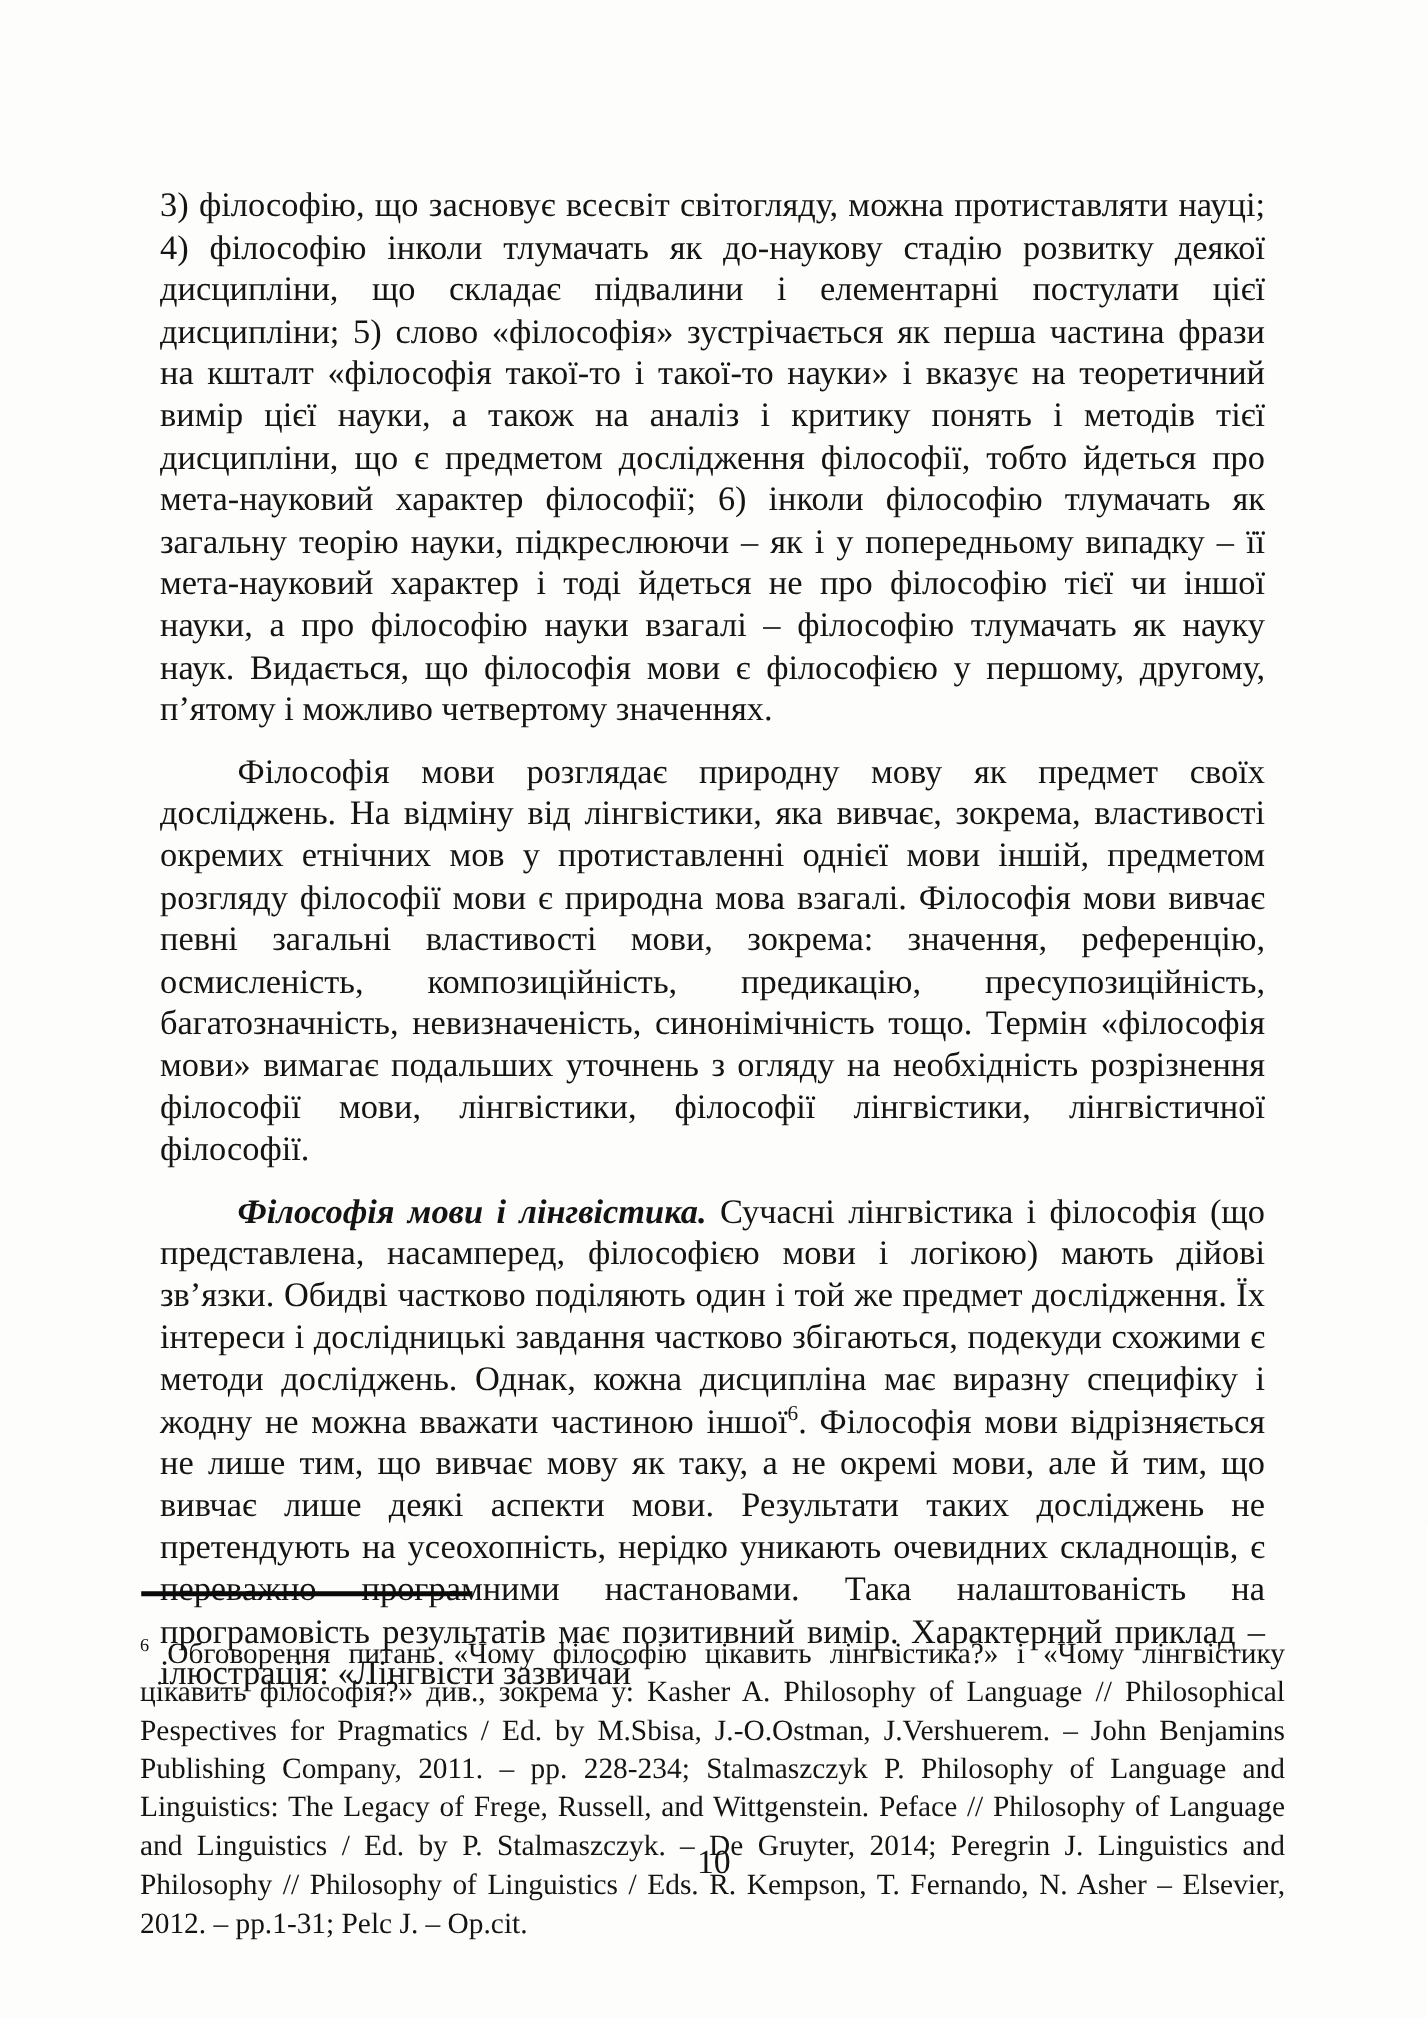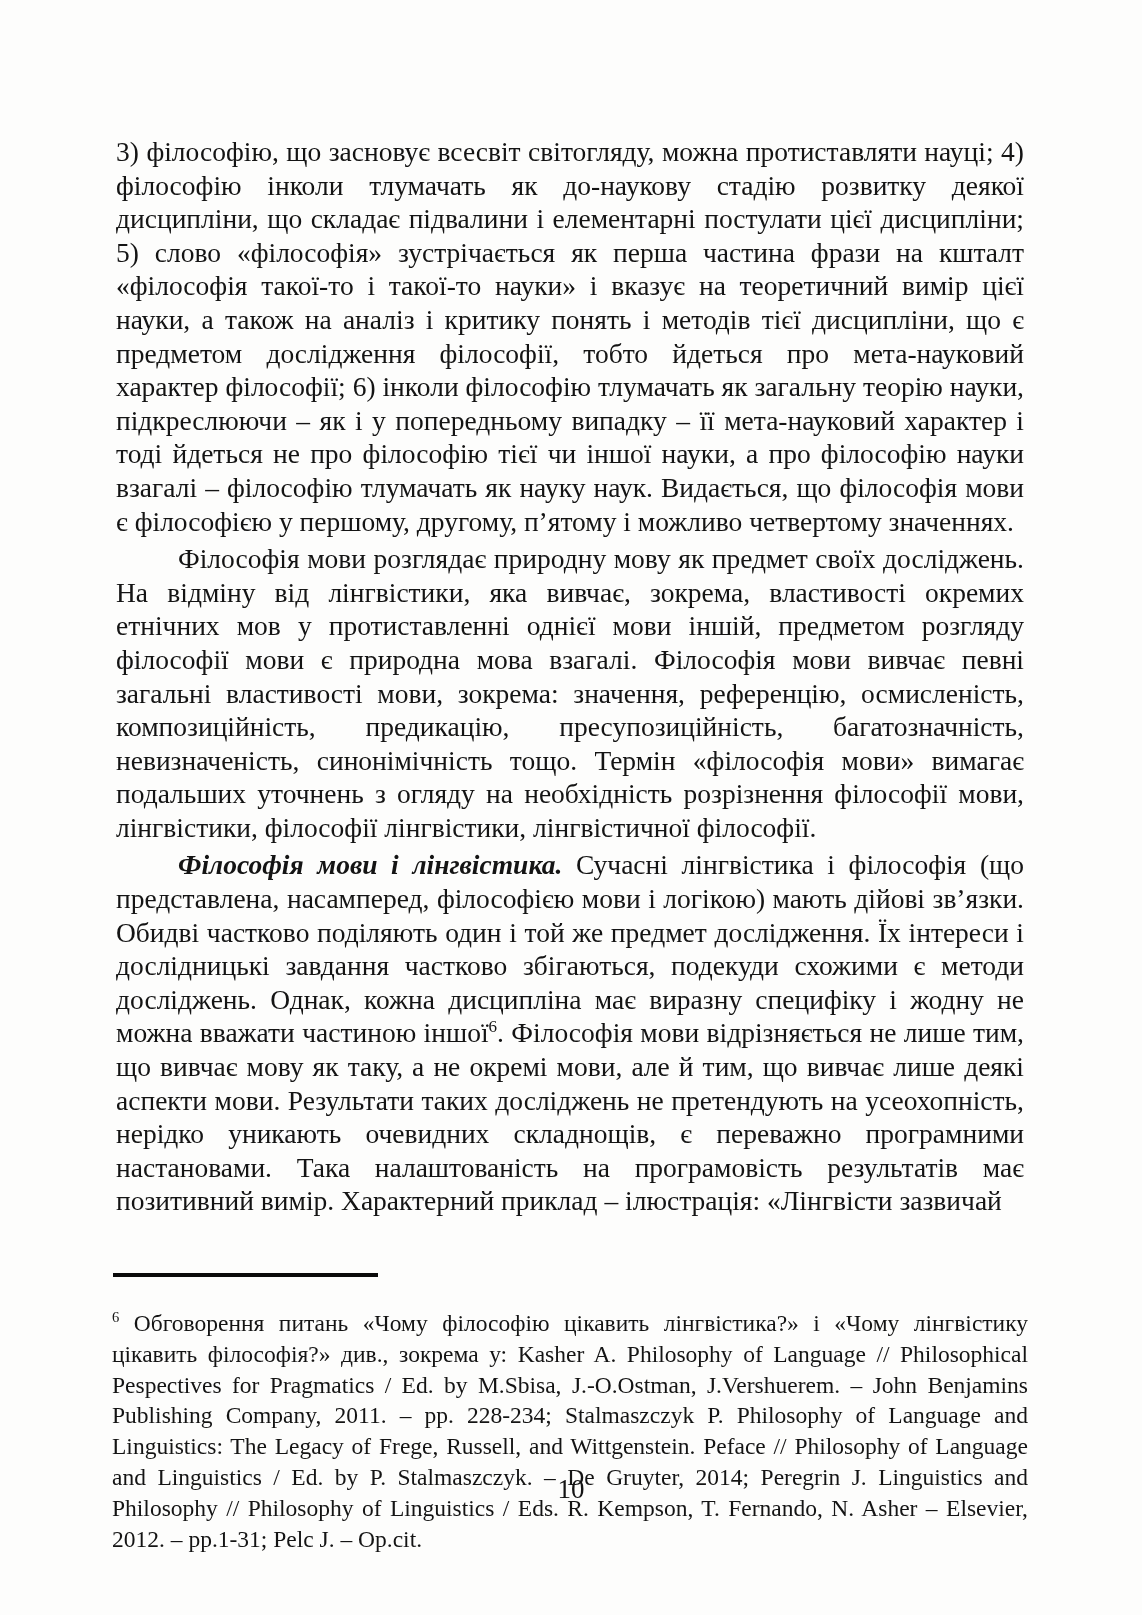--- a/index.html
+++ b/index.html
@@ -19,21 +19,21 @@
   .body-text {
     position: absolute;
     left: 112px;
     top: 131px;
     width: 916px;
     font-size: 27.5px;
     line-height: 33.6px;
     text-align: justify;
   }
   p.para {
-    margin: 4px;
+    margin: 16px;
     padding: 0;
   }
   p.para.indent {
     text-indent: 62px;
   }
   .body-text sup, .footnote sup {
     font-size: 0.62em;
     line-height: 0;
     vertical-align: super;
   }

